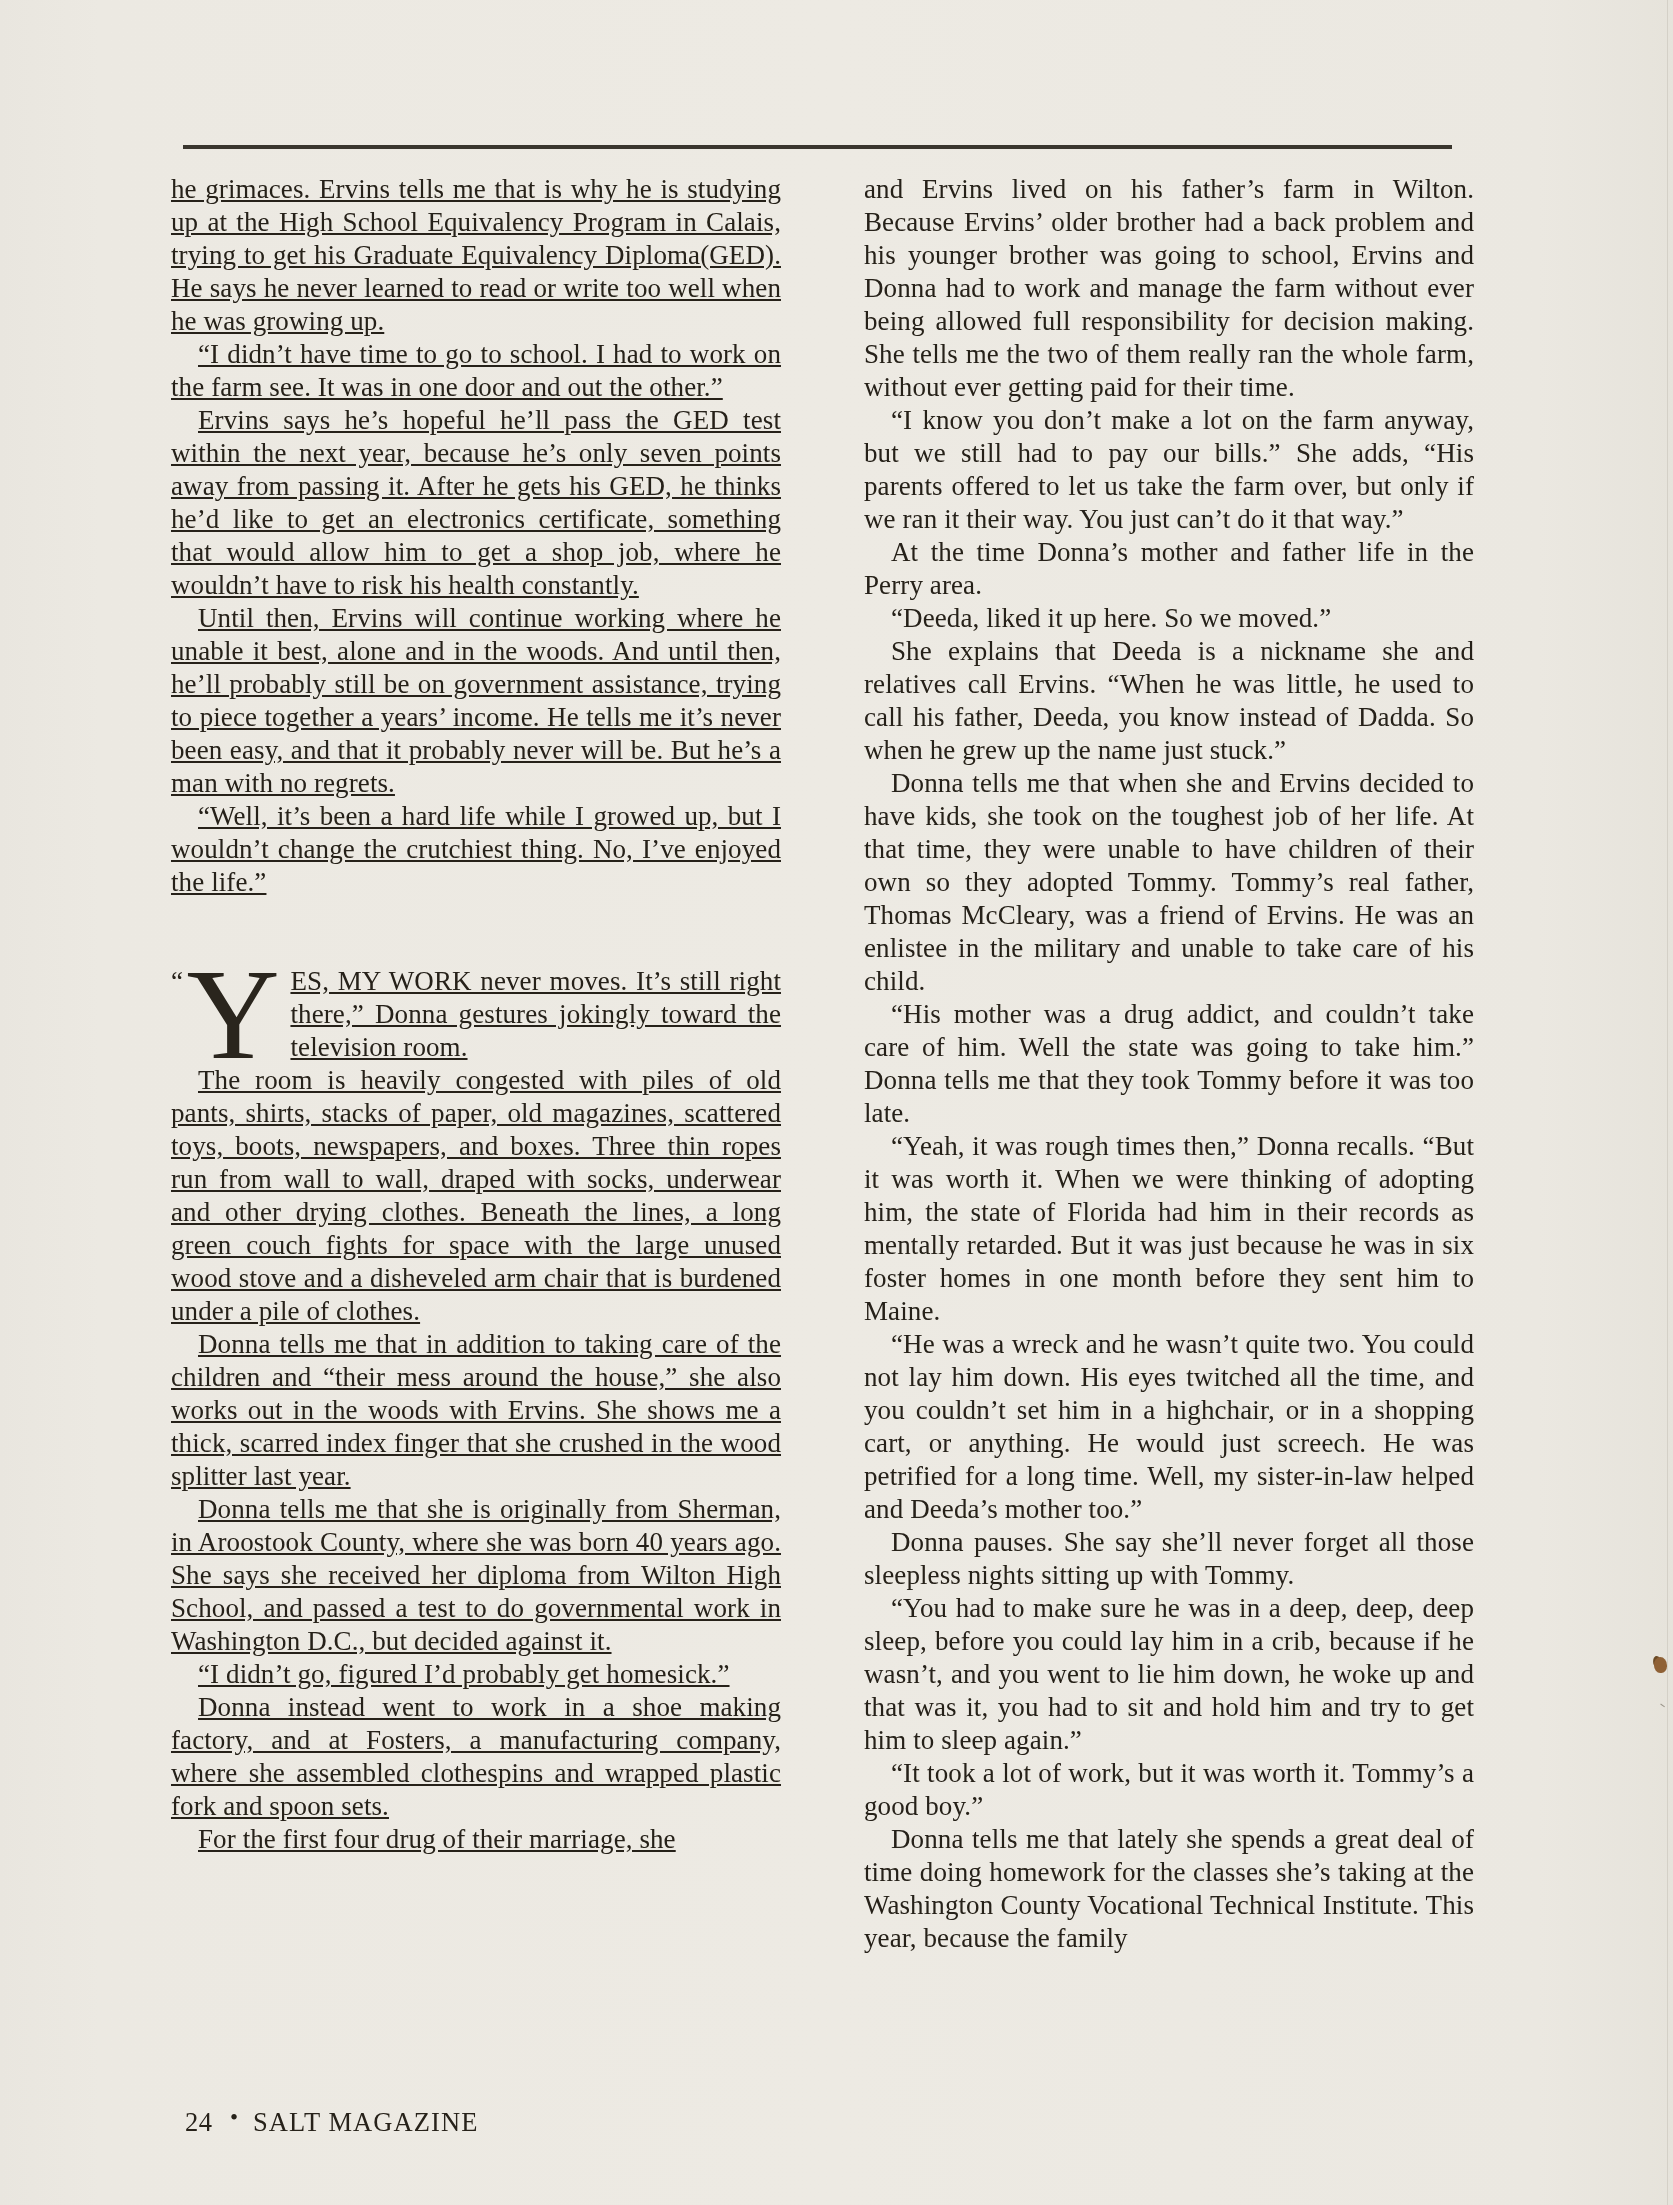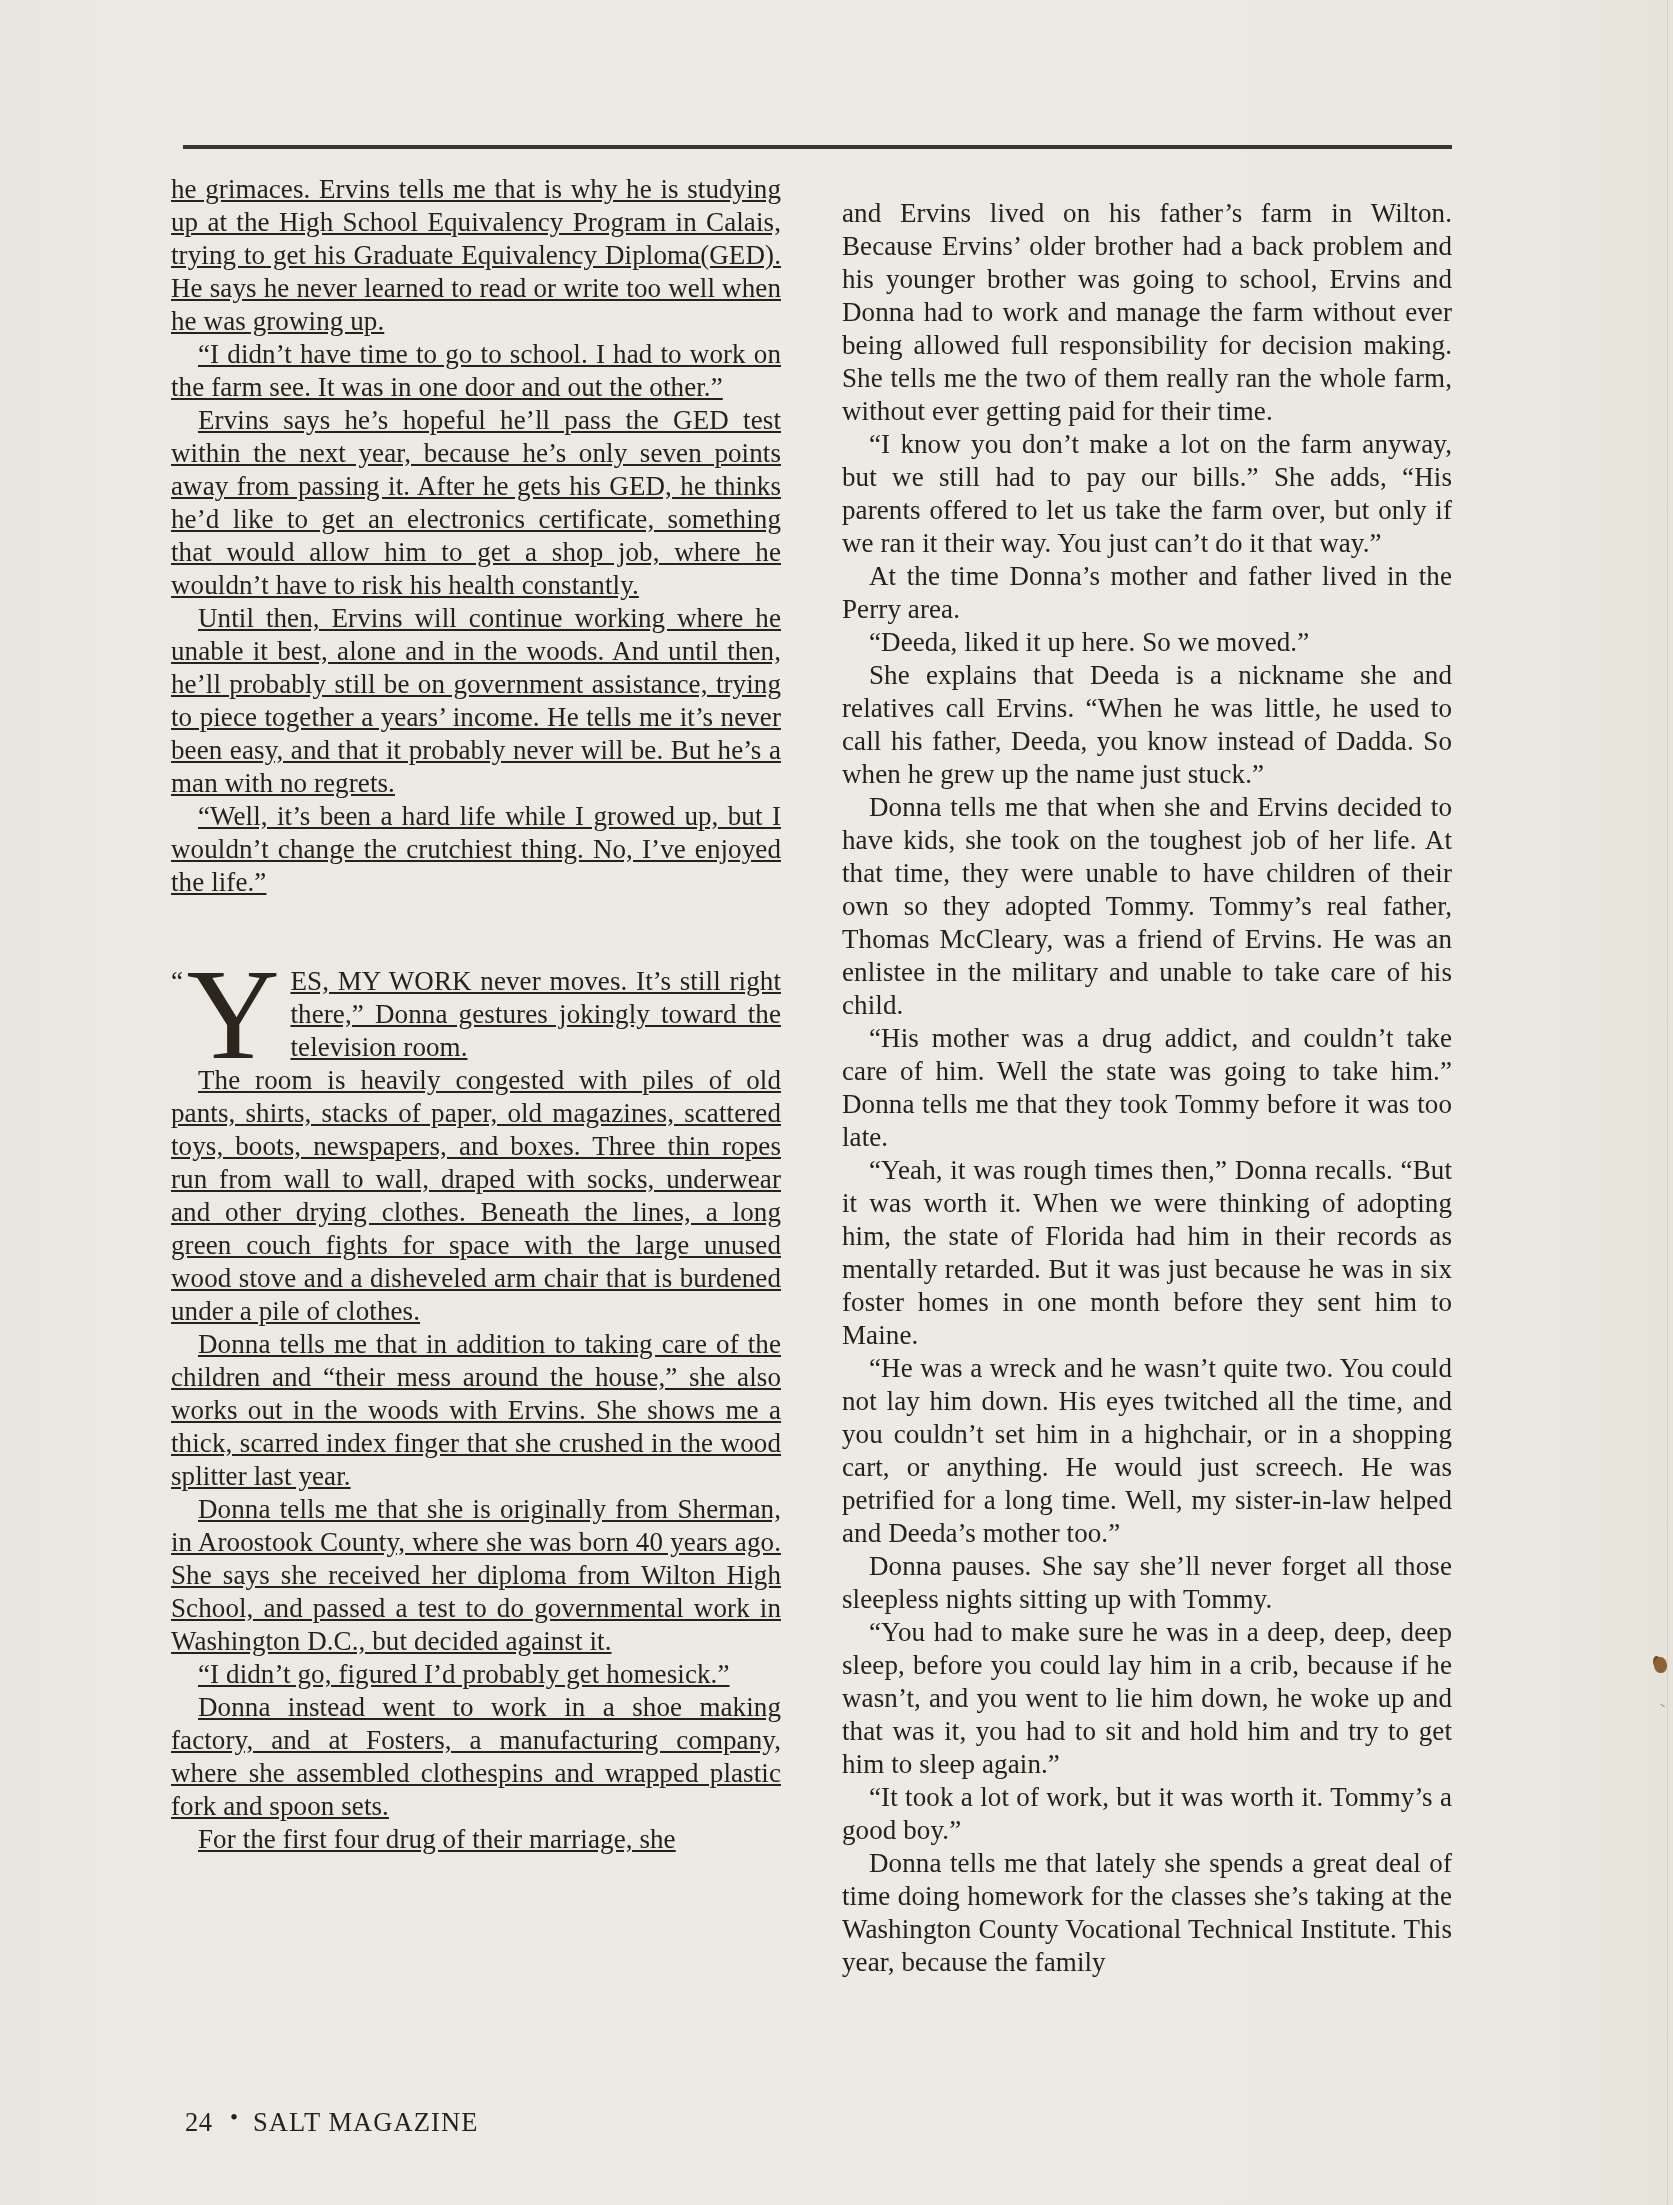--- a/index.html
+++ b/index.html
@@ -25,21 +25,21 @@
   .col {
     position: absolute;
     top: 173px;
     width: 610px;
     font-size: 27px;
     line-height: 33px;
     text-align: justify;
     letter-spacing: 0.1px;
   }
   .col-left  { left: 171px; text-decoration: underline; }
-  .col-right { left: 842px; margin-top: 24px; }
+  .col-right { left: 864px; }
   .para { margin: 0; text-indent: 27px; }
   .para.no-indent { text-indent: 0; }
   .para.dropcap-para { margin-top: 66px; text-indent: 0; }
   .dc-group {
     float: left;
     height: 98px;
     margin: 0 10.6px 0 0;
     display: flex;
     align-items: flex-start;
   }
@@ -108,21 +108,21 @@
       <p class="para">Donna tells me that in addition to taking care of the  children and “their mess around the house,” she also works out in the woods with Ervins.  She shows me a  thick, scarred index finger that she crushed in the wood splitter last year.</p>
       <p class="para">Donna tells me that she is originally from Sherman, in Aroostook County, where she was born 40 years ago. She says she received her diploma from Wilton High School, and passed a test to do governmental work in Washington D.C., but decided against it.</p>
       <p class="para">“I didn’t go, figured I’d probably get homesick.”</p>
       <p class="para">Donna instead went to work in a shoe making factory, and at Fosters, a manufacturing company, where she assembled clothespins and wrapped plastic fork and spoon sets.</p>
       <p class="para">For the first four drug of their marriage, she</p>
     </div>
 
   <div class="col col-right">
       <p class="para no-indent">and Ervins lived on his father’s farm in Wilton. Because Ervins’ older brother had a back problem and his younger  brother was  going to school, Ervins  and Donna had to work and manage  the farm without ever being allowed full responsibility  for decision  making.   She tells me the two of them  really  ran  the  whole  farm,  without  ever getting paid for their time.</p>
       <p class="para">“I  know  you  don’t  make  a  lot  on  the  farm anyway, but  we still had to pay our bills.”  She adds, “His parents offered to let us take the farm over, but only if we ran it their way.  You just can’t do it that way.”</p>
-      <p class="para">At the time Donna’s mother and father lived in the Perry area.</p>
+      <p class="para">At the time Donna’s mother and father life in the Perry area.</p>
       <p class="para">“Deeda, liked it up here.  So we moved.”</p>
       <p class="para">She explains that Deeda is a nickname she and relatives call Ervins.  “When he was little, he used to  call  his  father,  Deeda,  you  know  instead  of Dadda. So when he grew up the name just stuck.”</p>
       <p class="para">Donna tells me that when she and Ervins  decided to have kids, she took on the toughest job of her life.  At that time, they  were unable to have children  of  their  own  so  they  adopted  Tommy. Tommy’s real father, Thomas McCleary,  was a friend of Ervins.  He was an enlistee in the military and unable to take care of his child.</p>
       <p class="para">“His mother was  a drug addict, and couldn’t take care of him.  Well the state was going to take him.”   Donna  tells  me  that  they  took  Tommy before it was too late.</p>
       <p class="para">“Yeah, it was rough times then,” Donna recalls. “But it was worth it.  When we were thinking of adopting him, the state of Florida had him in their records as mentally retarded. But it was just because  he  was  in  six  foster  homes  in  one  month before they sent him to Maine.</p>
       <p class="para">“He was a wreck and he wasn’t quite two.  You could not lay him down.  His eyes twitched all the time, and you couldn’t set him in a highchair, or in a  shopping  cart,  or  anything.  He  would  just screech. He was petrified for a long time.  Well, my sister-in-law helped and Deeda’s mother too.”</p>
       <p class="para">Donna  pauses.   She say she’ll never forget  all those sleepless nights sitting  up with Tommy.</p>
       <p class="para">“You had to make sure he was in a deep, deep, deep sleep, before you could lay him in a crib, because  if  he  wasn’t,  and  you  went  to  lie  him down, he woke up and that was it, you had to sit and hold him and try to get him to sleep again.”</p>
       <p class="para">“It  took  a  lot  of  work,  but  it  was  worth  it. Tommy’s a good boy.”</p>
       <p class="para">Donna tells me that lately she spends a great deal of time doing homework for the classes she’s taking  at  the  Washington  County  Vocational Technical Institute.  This year, because the family</p>

